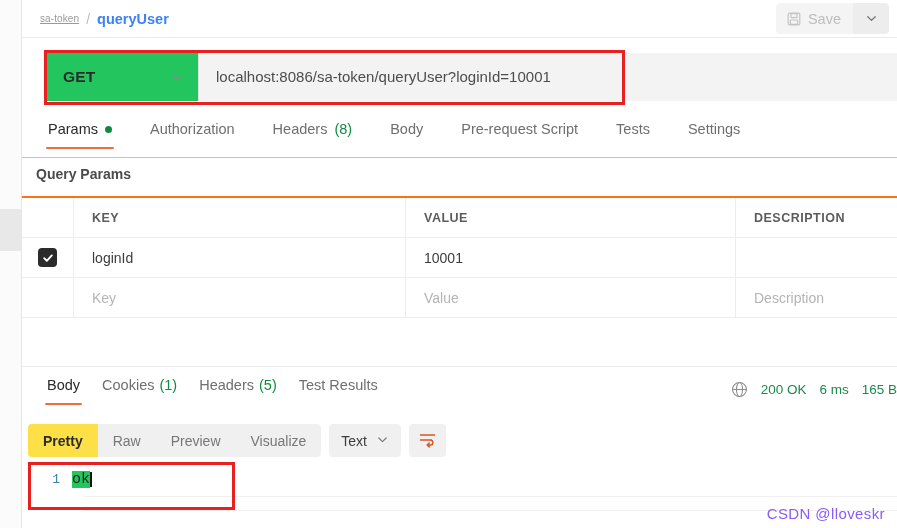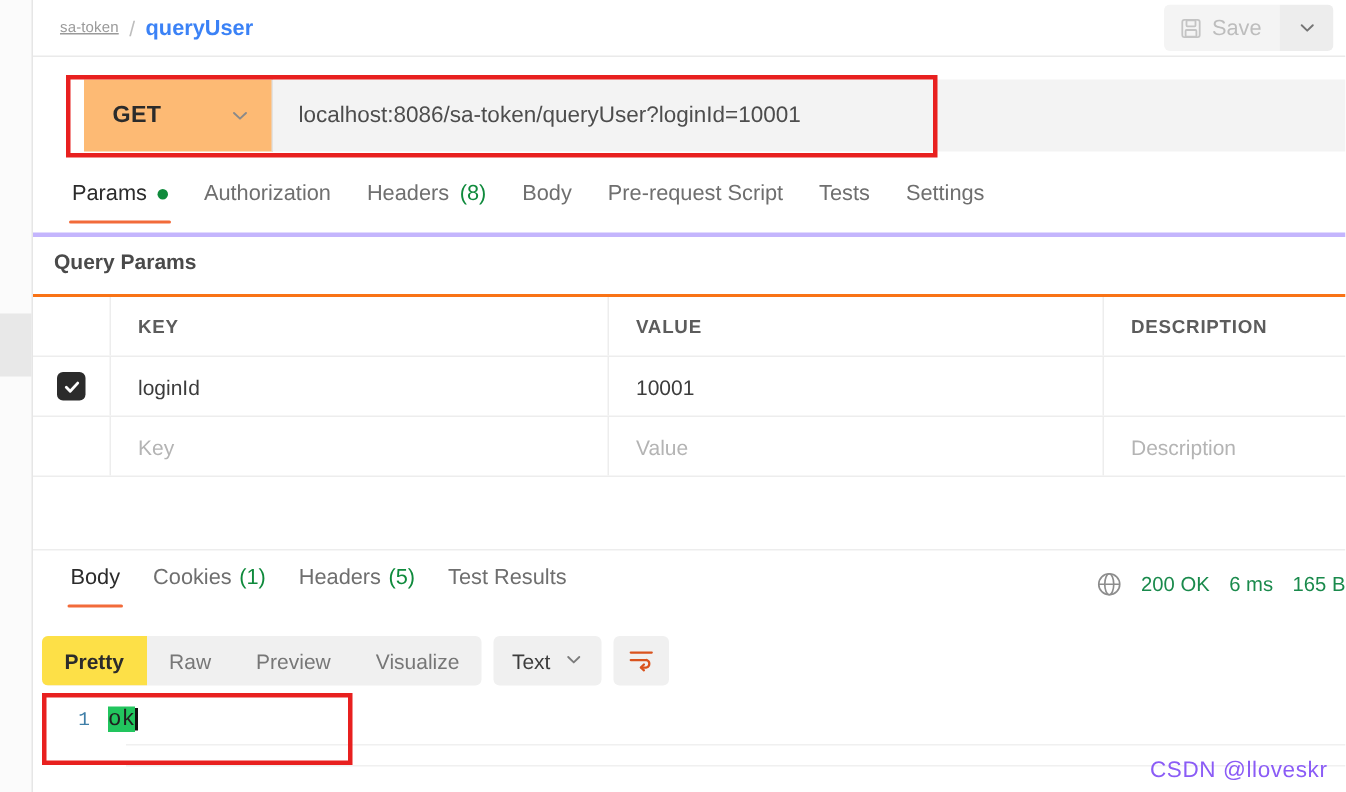--- a/index.html
+++ b/index.html
@@ -70,44 +70,44 @@
   .chev { display: block; }
 
   
   .url-row {
     position: absolute; left: 22px; top: 48px;
     width: 875px; height: 57px;
     display: flex; align-items: center;
     padding-left: 22px;
   }
   .method-box {
-    width: 126px; height: 48px;
-    background: #fdba74;
+    width: 155px; height: 48px;
+    background: #22c55e;
     border-right: 1px solid #e2e2e2;
     display: flex; align-items: center; justify-content: space-between;
     padding: 0 14px 0 19px;
-    margin-left: 12px;
   }
   .method-label { font-size: 15.5px; color: #2b2b2b; font-weight: 600; letter-spacing: .2px; }
   .url-box {
     flex: 1; height: 48px;
     background: #f3f3f3;
     display: flex; align-items: center;
     padding-left: 17px;
     font-size: 15px;
     color: #4d4d4d;
   }
 
   
   .req-tabs {
     position: absolute; left: 22px; top: 120px;
     width: 875px; height: 38px;
     display: flex; align-items: flex-start;
     padding-left: 14px;
-    border-bottom: 3px solid #c4b5fd;
+    border-bottom: 1px solid #c4b5fd;
+    gap: 14px;
   }
   .rtab {
     position: relative;
     padding: 1px 12px 12px 12px;
     font-size: 14.5px;
     color: #6f6f6f;
     display: flex; align-items: center; gap: 7px;
     white-space: nowrap;
     background: none; border: none;
     font-family: inherit;

